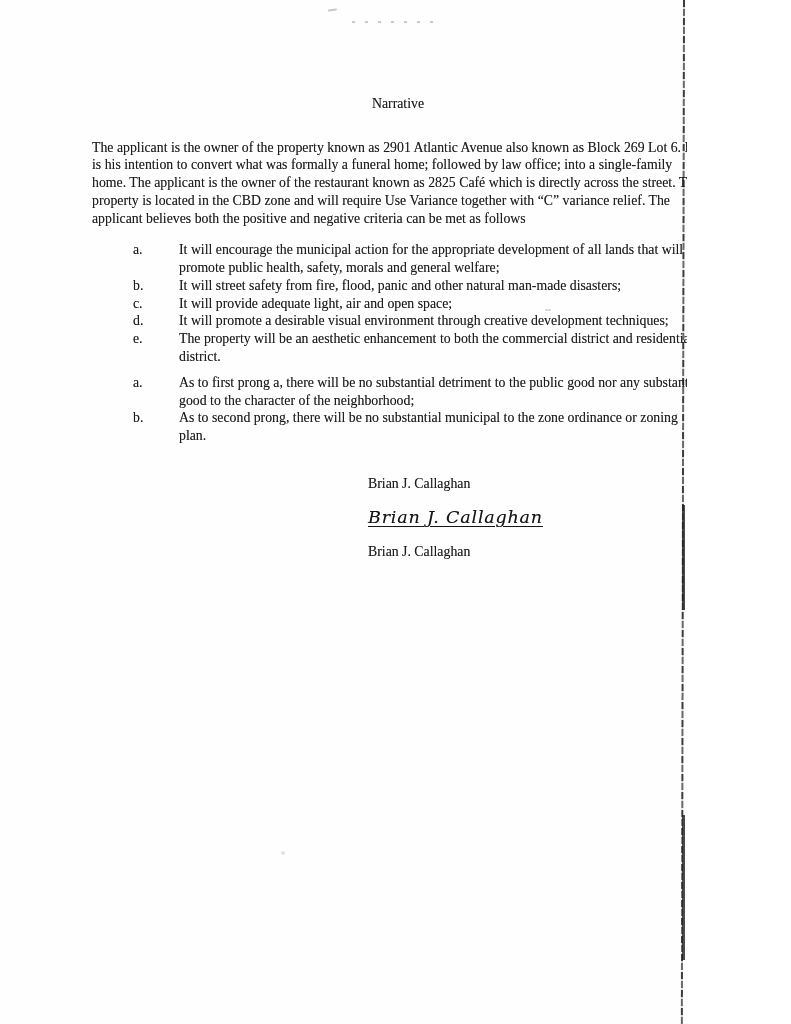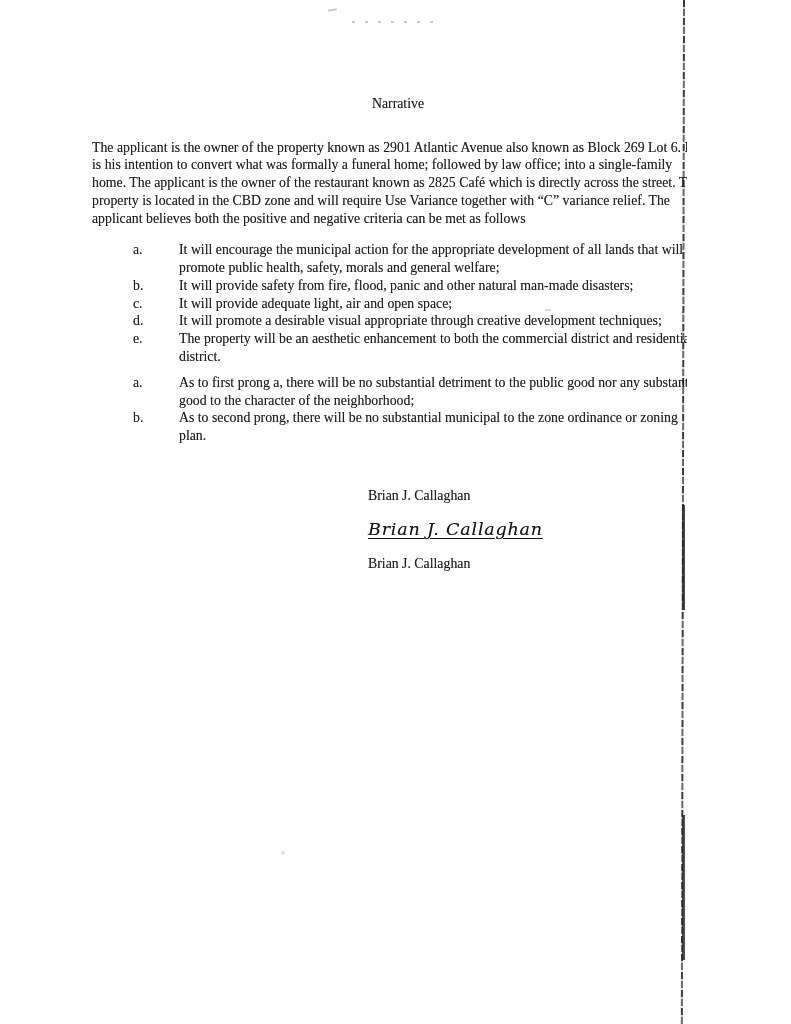--- a/index.html
+++ b/index.html
@@ -51,21 +51,21 @@
     flex-shrink: 0;
   }
   .li .li-text {
     flex: 1;
     margin-left: 19px;
   }
   .lettered-list.negative {
     margin-top: 8px;
   }
   .signature-block {
-    margin-top: 42px;
+    margin-top: 30px;
     margin-left: 276px;
   }
   .typed-name {
     line-height: 18px;
   }
   .script-signature {
     margin-top: 16px;
     margin-bottom: 16px;
     font-family: "DejaVu Serif", serif;
     font-style: italic;
@@ -137,29 +137,29 @@
     <p class="intro">The applicant is the owner of the property known as 2901 Atlantic Avenue also known as Block 269 Lot 6. It is his intention to convert what was formally a funeral home; followed by law office; into a single-family home. The applicant is the owner of the restaurant known as 2825 Café which is directly across the street. The property is located in the CBD zone and will require Use Variance together with “C” variance relief. The applicant believes both the positive and negative criteria can be met as follows</p>
 
 
     <div class="lettered-list positive">
       <div class="li">
         <span class="marker">a.</span>
         <span class="li-text">It will encourage the municipal action for the appropriate development of all lands that will promote public health, safety, morals and general welfare;</span>
       </div>
       <div class="li">
         <span class="marker">b.</span>
-        <span class="li-text">It will provide safety from fire, flood, panic and other natural man-made disasters;</span>
+        <span class="li-text">It will street safety from fire, flood, panic and other natural man-made disasters;</span>
       </div>
       <div class="li">
         <span class="marker">c.</span>
         <span class="li-text">It will provide adequate light, air and open space;</span>
       </div>
       <div class="li">
         <span class="marker">d.</span>
-        <span class="li-text">It will promote a desirable visual appropriate through creative development techniques;</span>
+        <span class="li-text">It will promote a desirable visual environment through creative development techniques;</span>
       </div>
       <div class="li">
         <span class="marker">e.</span>
         <span class="li-text">The property will be an aesthetic enhancement to both the commercial district and residential district.</span>
       </div>
     </div>
 
 
     <div class="lettered-list negative">
       <div class="li">

